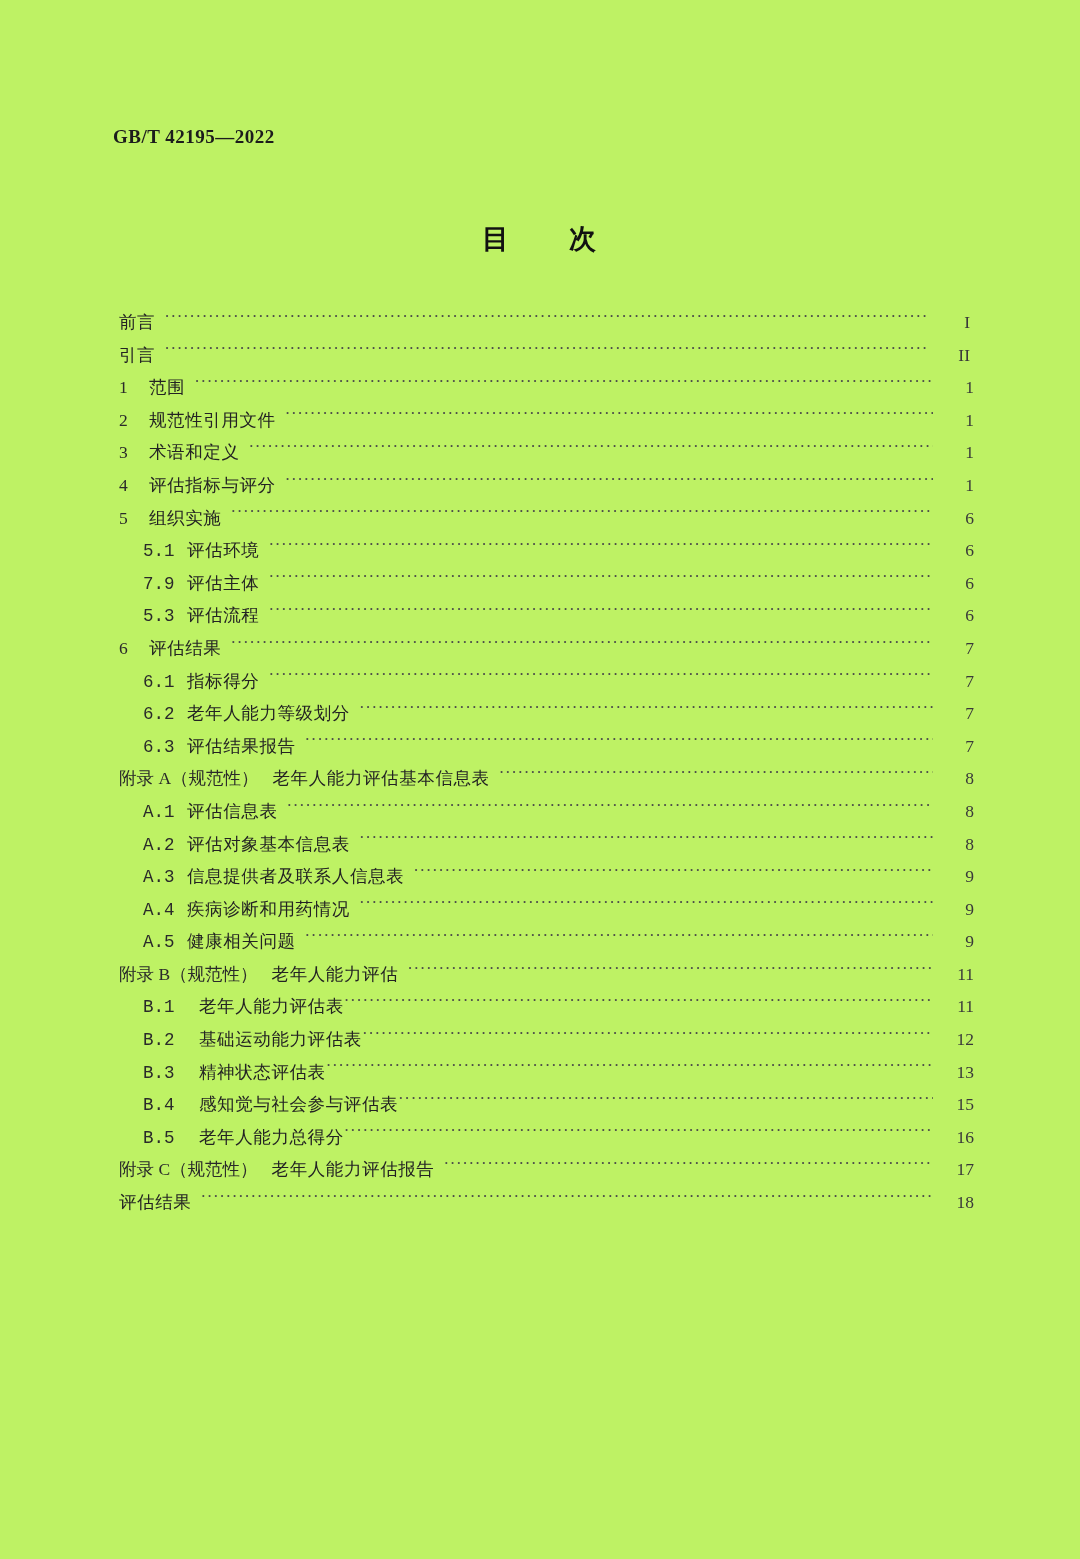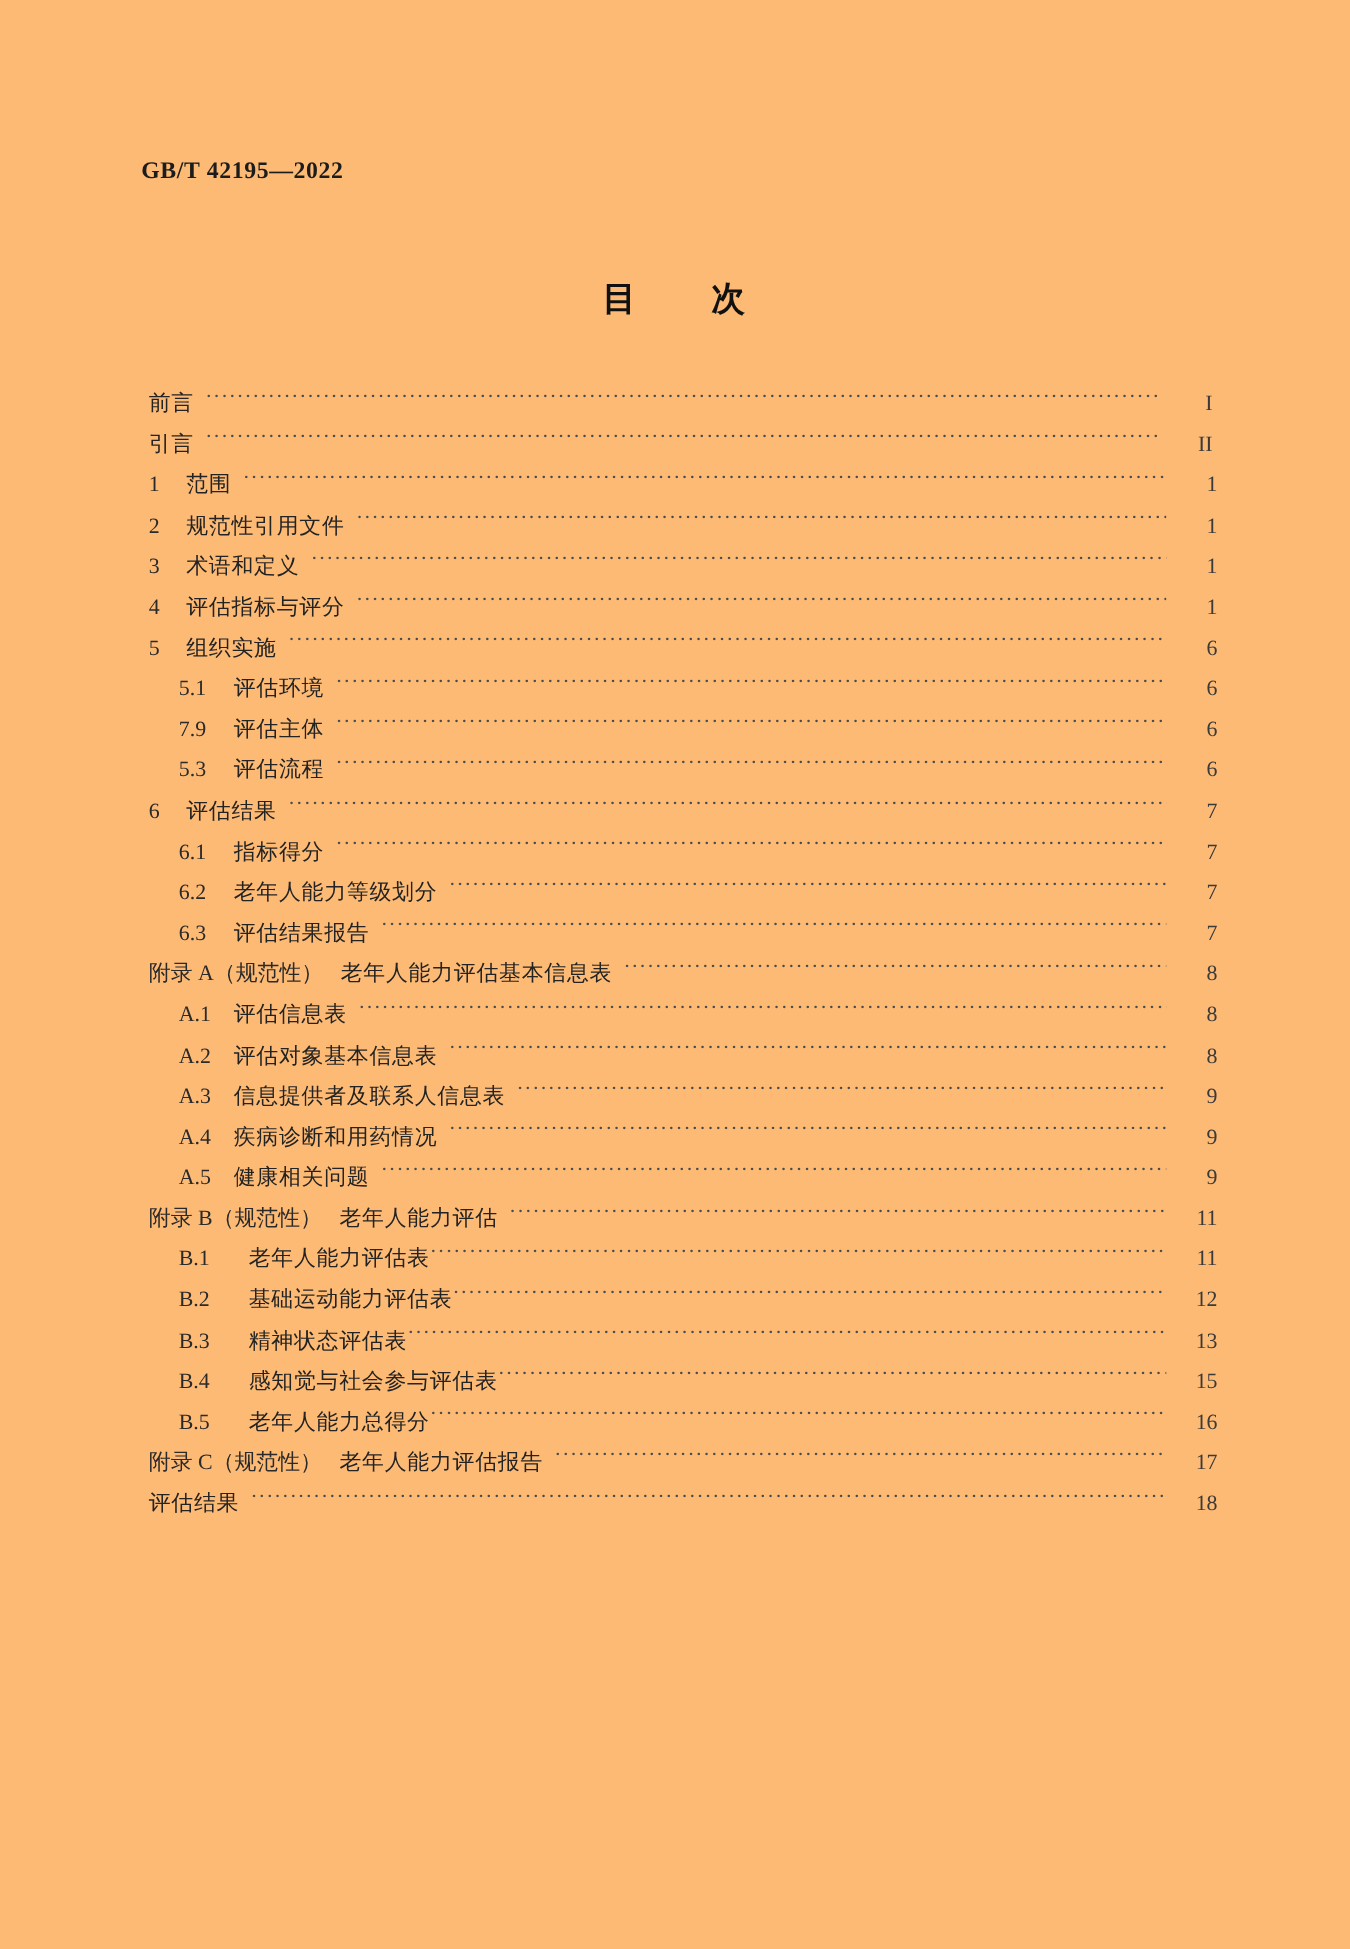--- a/index.html
+++ b/index.html
@@ -12,21 +12,21 @@
     height: 1559px;
     position: relative;
     font-family: "Liberation Serif", "DejaVu Serif", serif;
     color: #1a1a1a;
     overflow: hidden;
   }
 
   .page {
     position: absolute;
     inset: 0;
-    background: #fdba74;
+    background: #bef264;
   }
 
   
   .std-header {
     position: absolute;
     left: 113px;
     top: 126px;
     font-family: "Liberation Serif", "DejaVu Serif", serif;
     font-size: 19px;
     font-weight: bold;
@@ -75,20 +75,21 @@
     display: inline-block;
     flex: 0 0 auto;
     font-family: "Liberation Serif", "DejaVu Serif", serif;
     color: #2a2a2a;
   }
   .toc-row.lvl1 > .toc-num {
     min-width: 30px;
   }
   .toc-row.lvl2 > .toc-num {
     min-width: 44px;
+    font-family: Liberation Mono, monospace;
   }
   .toc-row.plain > .toc-num,
   .toc-row.annex > .toc-num {
     min-width: 0;
   }
 
   .toc-label {
     flex: 0 0 auto;
     font-family: "Liberation Serif", "DejaVu Serif", serif;
     color: #232323;

